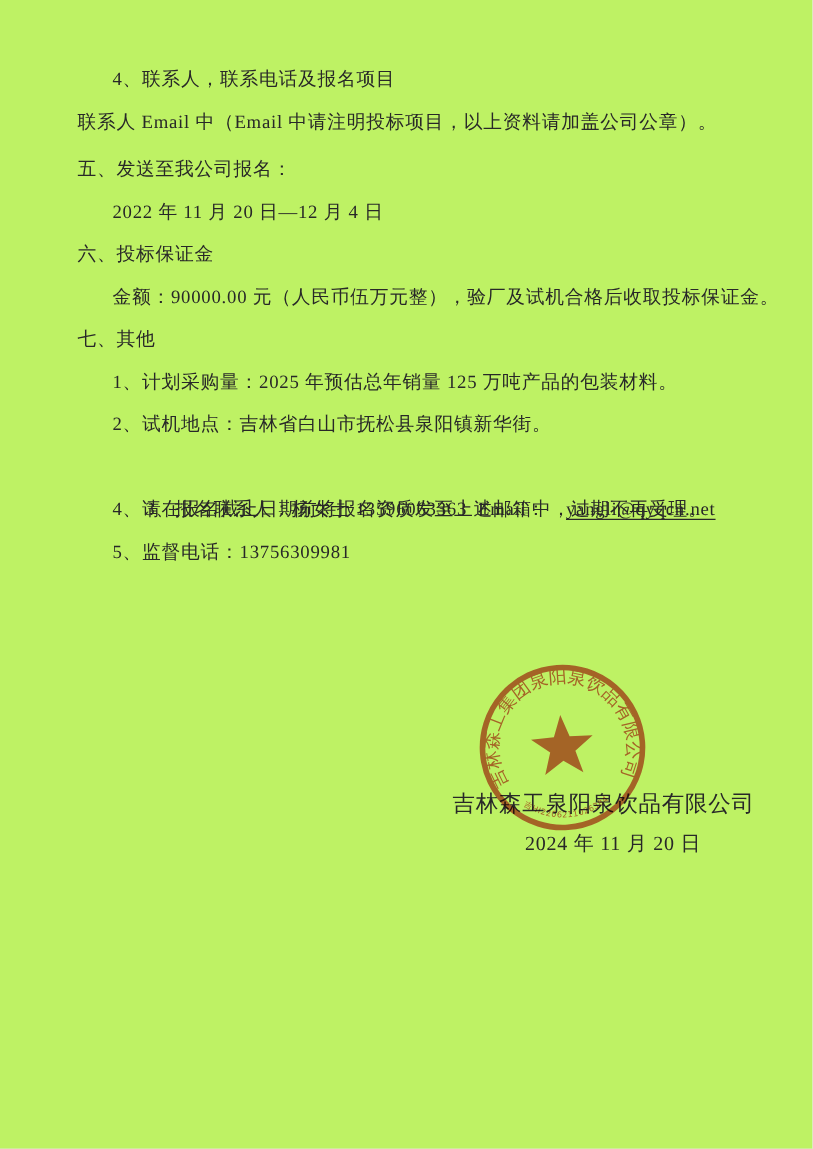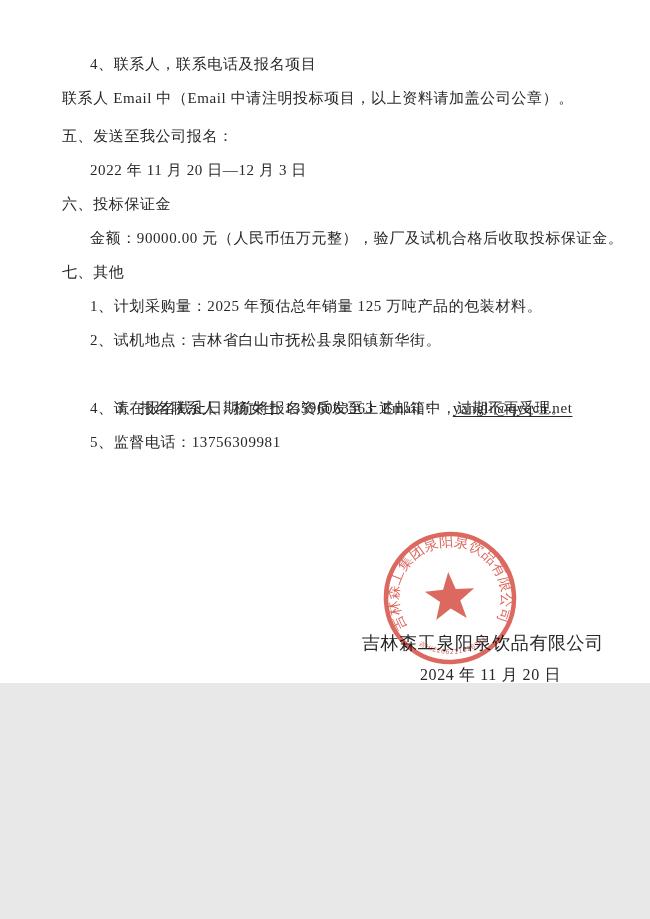--- a/index.html
+++ b/index.html
@@ -1,20 +1,20 @@
 <!DOCTYPE html>
 <html><head>
 <meta charset="utf-8">
 <style>
   html,body{margin:0;padding:0;background:#e8e8e8;}
   .page{
     position:relative;
-    width:650px;height:683px;
+    width:650px;height:919px;
     margin:0 auto;
-    background:#ffffff;
+    background:#bef264;
     overflow:hidden;
     font-family:"Liberation Serif","DejaVu Serif",serif;
     color:#282828;
   }
   .doc-text{
     position:absolute;
     left:62px;top:47px;right:40px;
     font-size:15px;
     letter-spacing:0.6px;
   }
@@ -54,21 +54,21 @@
 </style>
 </head>
 <body>
 
 <div class="page">
 
   <div class="doc-text">
     <div class="line indent1">4、联系人，联系电话及报名项目</div>
     <div class="line">联系人 Email 中（Email 中请注明投标项目，以上资料请加盖公司公章）。</div>
     <div class="line sec-gap">五、发送至我公司报名：</div>
-    <div class="line indent1">2022 年 11 月 20 日—12 月 3 日</div>
+    <div class="line indent1">2022 年 11 月 20 日—12 月 4 日</div>
     <div class="line">六、投标保证金</div>
     <div class="line indent1">金额：90000.00 元（人民币伍万元整），验厂及试机合格后收取投标保证金。</div>
     <div class="line">七、其他</div>
     <div class="line indent1">1、计划采购量：2025 年预估总年销量 125 万吨产品的包装材料。</div>
     <div class="line indent1">2、试机地点：吉林省白山市抚松县泉阳镇新华街。</div>
     <div class="line indent1">
       <span>3、报名联系人：杨女士 13596063363  Email：</span><span class="u">yangli@qyqcn.net</span>
     </div>
     <div class="line indent1">4、请在报名截止日期前将报名资质发至上述邮箱中，过期不再受理。</div>
     <div class="line indent1">5、监督电话：13756309981</div>

